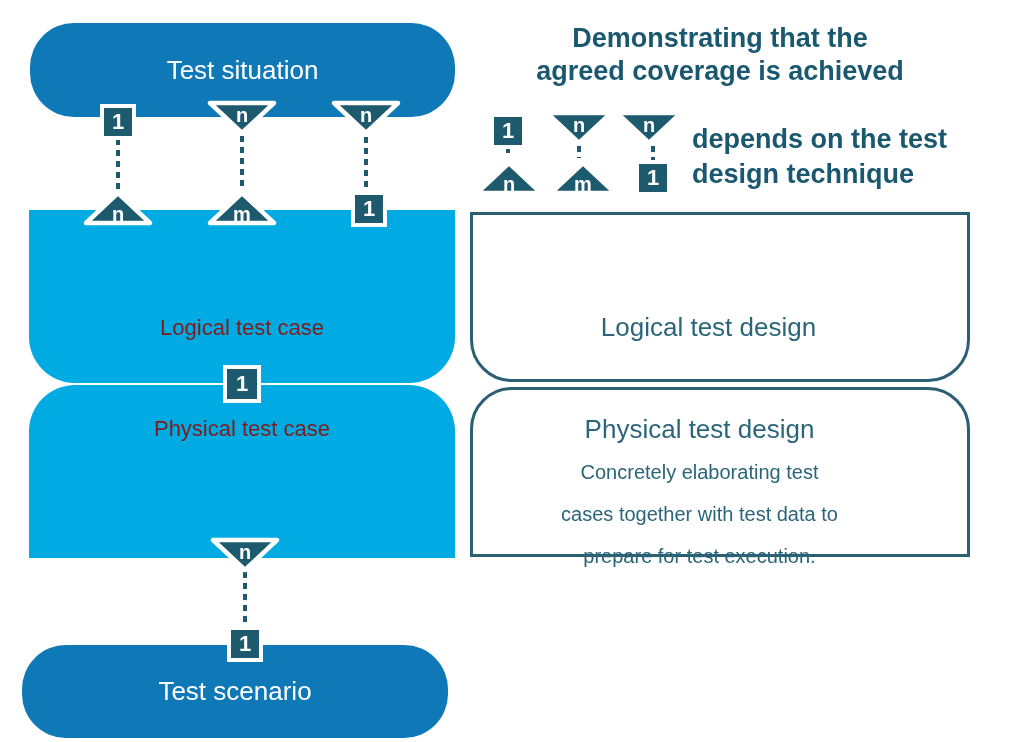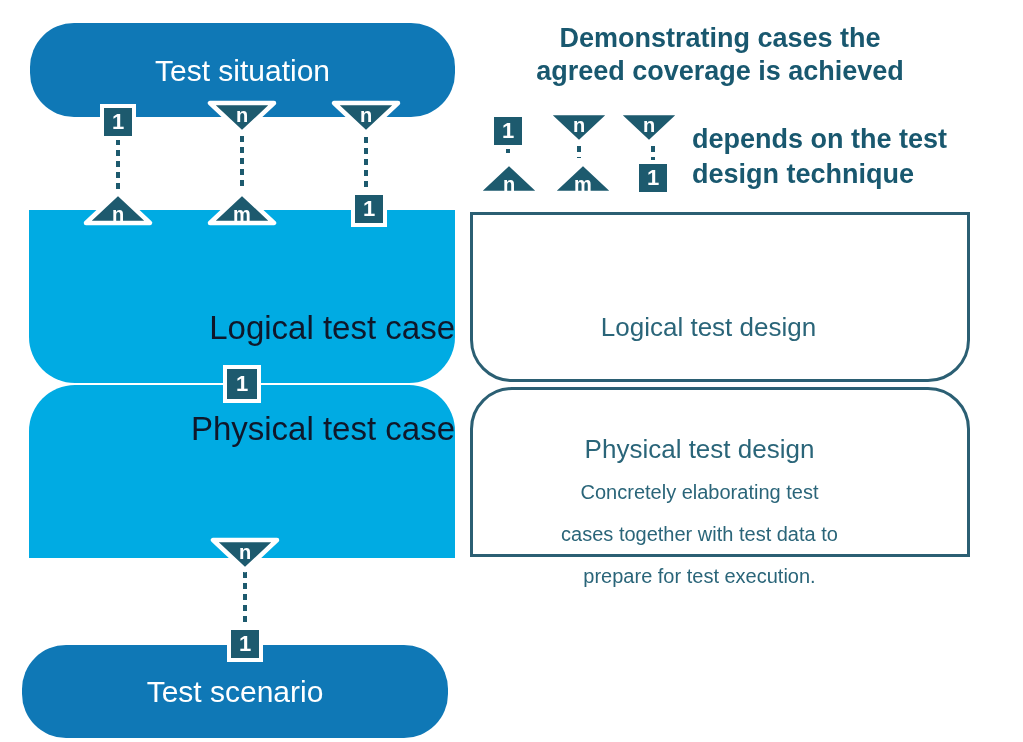--- a/index.html
+++ b/index.html
@@ -4,25 +4,25 @@
 <style>
   html,body { margin:0; padding:0; background:#ffffff; }
   .canvas {
     position:relative; width:1023px; height:742px; background:#fff;
     font-family:"Liberation Sans", sans-serif; overflow:hidden;
   }
   
   .pill {
     position:absolute; background:var(--dark-blue,#0f78b6); color:#fff;
     border-radius:44px; display:flex; align-items:center; justify-content:center;
-    font-size:30px; z-index:1;text-align:right;
+    font-size:26px; z-index:1;text-align:right;
   }
   .bluebox {
-    position:absolute; background:var(--light-blue,#00abe3); color:#0f172a;
-    font-size:33px; display:flex; flex-direction:column; align-items:flex-end;
+    position:absolute; background:var(--light-blue,#00abe3); color:#7f1d1d;
+    font-size:22px; display:flex; flex-direction:column; align-items:center;
     box-sizing:border-box; z-index:1;
   }
   .whitebox {
     position:absolute; background:#fff; border:3px solid var(--border-teal,#2b5f73);
     color:var(--text-teal,#2a6579); font-size:26px; display:flex; flex-direction:column;
     align-items:center; box-sizing:border-box; z-index:1;
   }
   .boxlabel { line-height:27px; white-space:nowrap; }
   .desc { font-size:20px; line-height:27px; text-align:center; white-space:nowrap;margin-top:15px; }
   
@@ -77,29 +77,29 @@
   </div>
 
   <div class="whitebox" style="left:470px; top:212px; width:500px; height:170px;
        border-radius:0 0 42px 42px; justify-content:flex-end;
        padding-bottom:38px; padding-right:23px;">
     <span class="boxlabel">Logical test design</span>
   </div>
 
   <div class="whitebox" style="left:470px; top:387px; width:500px; height:170px;
        border-radius:42px 42px 0 0; justify-content:flex-start;
-       padding-top:44px; padding-right:41px;">
+       padding-top:24px; padding-right:41px;">
     <span class="boxlabel" style="line-height:30px;">Physical test design</span>
     <span class="desc">Concretely elaborating test</span>
     <span class="desc">cases together with test data to</span>
     <span class="desc">prepare for test execution.</span>
   </div>
 
   <div class="annot" style="left:470px; top:22px; width:500px; text-align:center; line-height:33px;">
-    <div>Demonstrating cases the</div>
+    <div>Demonstrating that the</div>
     <div>agreed coverage is achieved</div>
   </div>
 
   <div class="annot" style="left:692px; top:122px; width:300px; text-align:left; line-height:35px;">
     <div>depends on the test</div>
     <div>design technique</div>
   </div>
 
   <div class="msq" style="left:100px; top:104px;">1</div>
   <div class="dash" style="left:116px; top:139px; height:52px;"></div>

